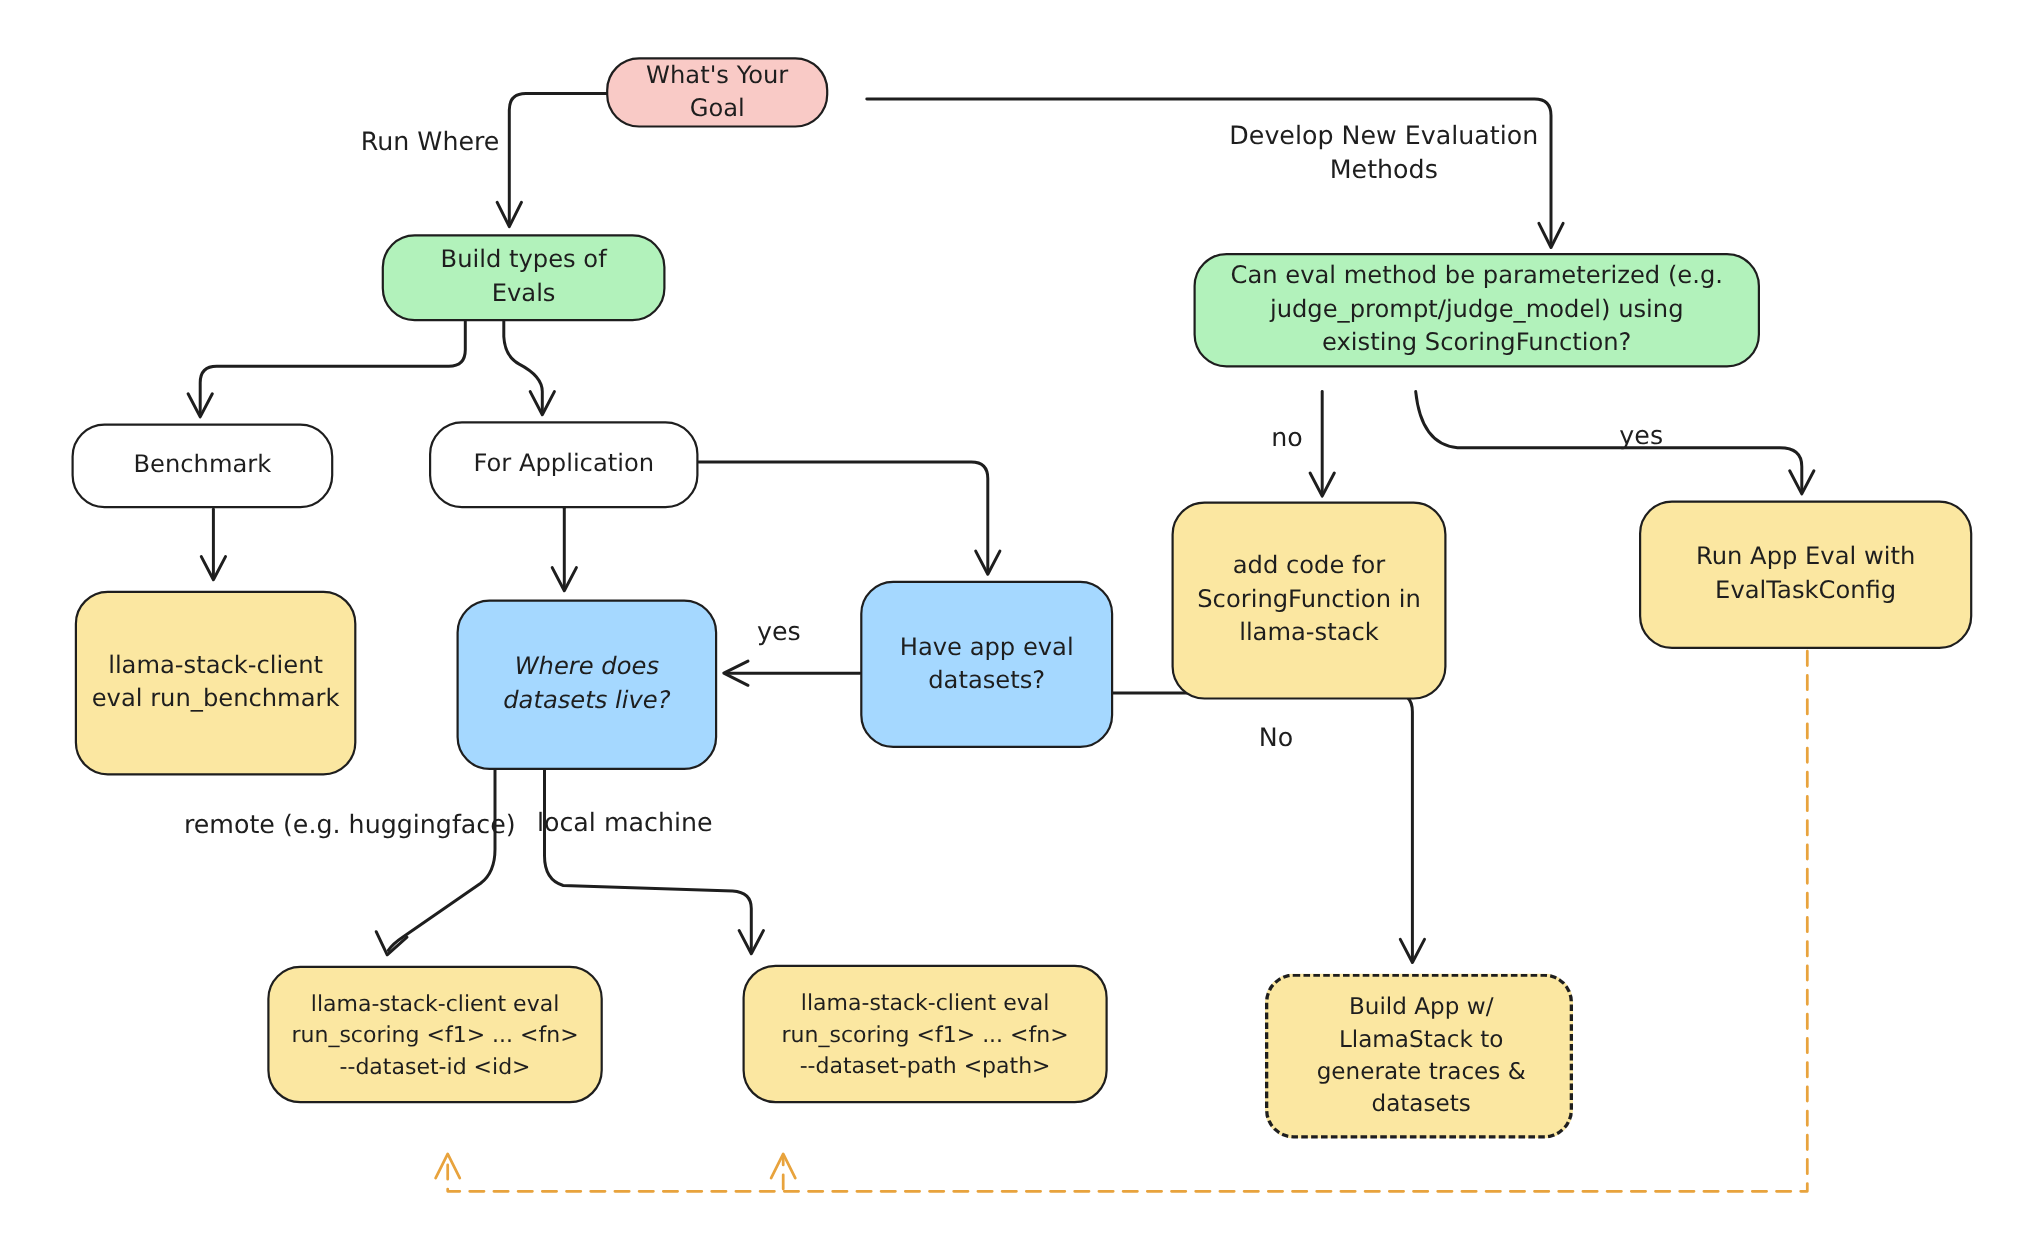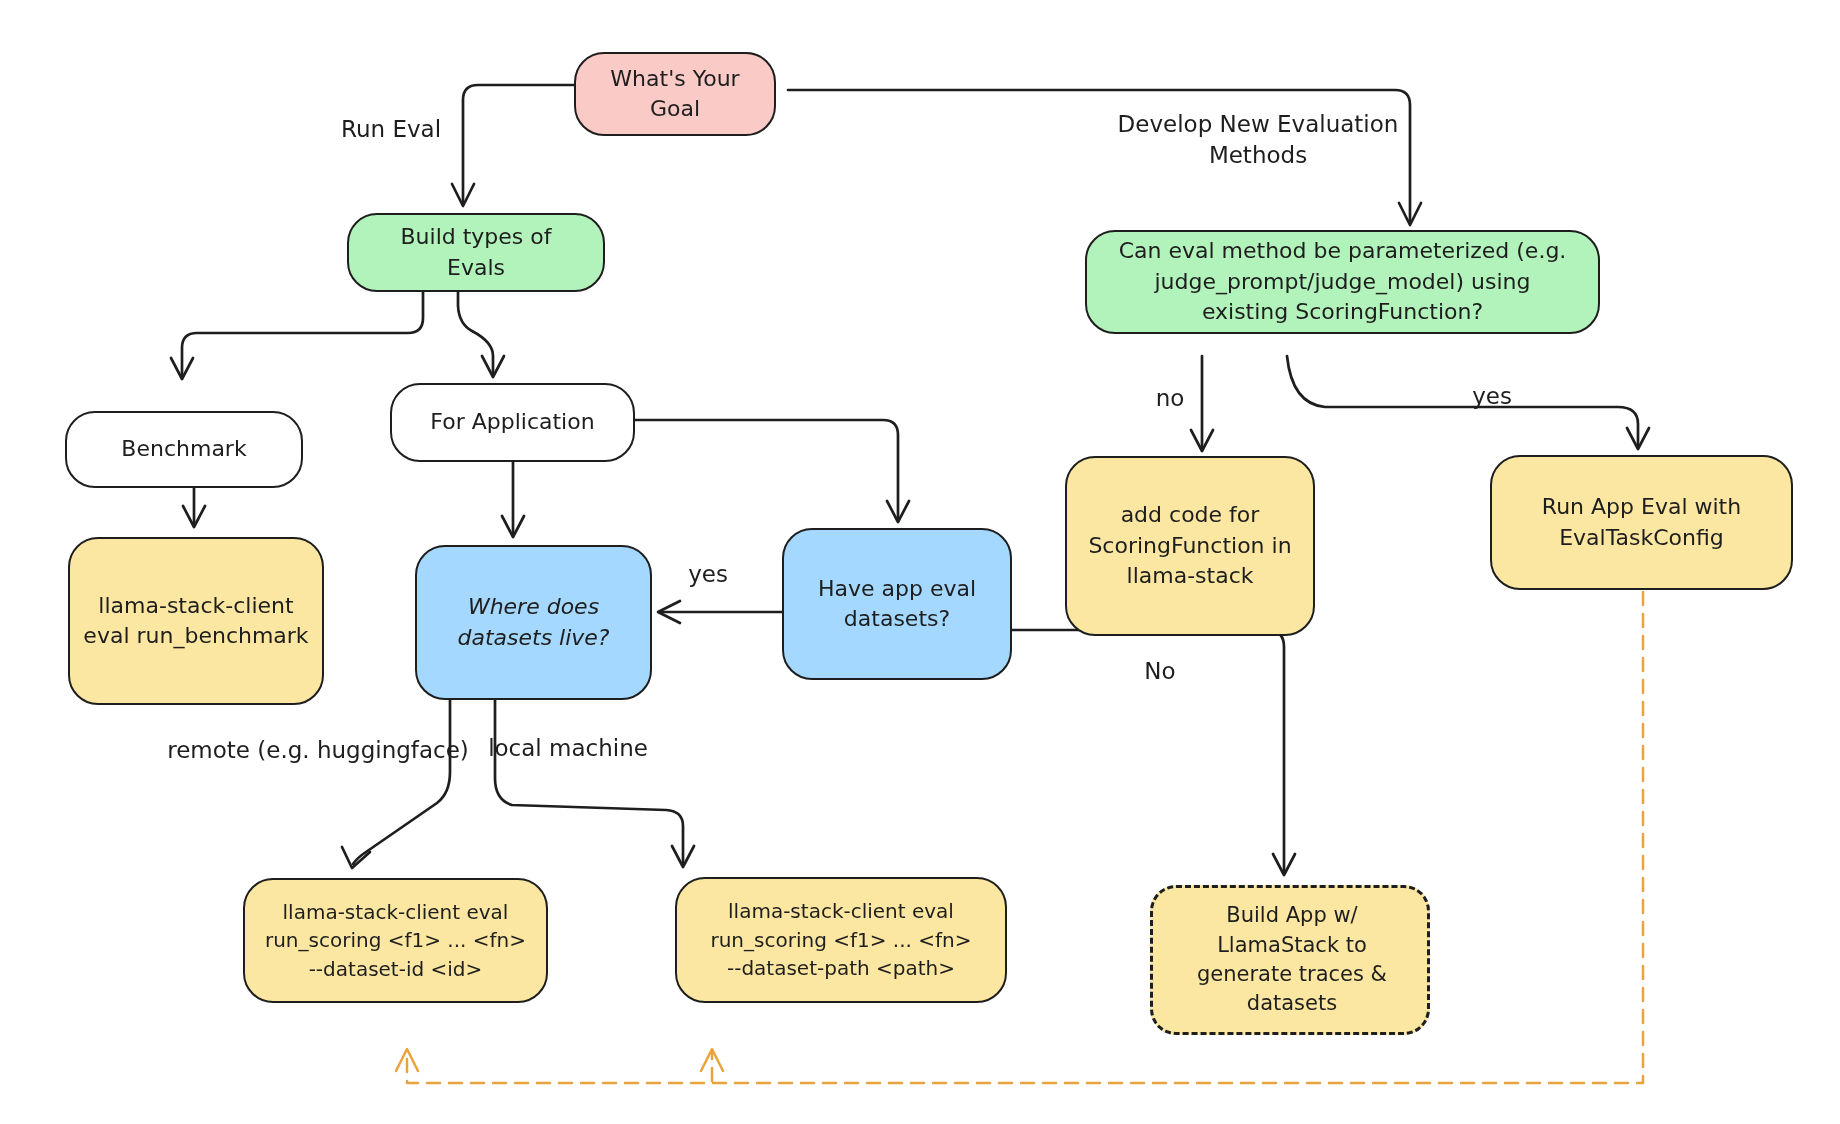--- a/index.html
+++ b/index.html
@@ -97,31 +97,31 @@
     </g>
 
     <g>
       <path class="orange dash" d="M 1643 592 L 1643 1083 L 407 1083 L 407 1052"></path>
       <path class="orange dash" d="M 712 1081 L 712 1052"></path>
       <path class="orange" d="M 396 1071 L 407 1049 L 418 1071"></path>
       <path class="orange" d="M 701 1071 L 712 1049 L 723 1071"></path>
     </g>
   </svg>
 
-  <div class="node pink" style="left:574px;  top:52px;  width:202px; height:84px;">What's Your
+  <div class="node pink" style="left:551px;  top:52px;  width:202px; height:64px;">What's Your
 Goal</div>
 
   <div class="node green" style="left:347px;  top:213px; width:258px; height:79px;">Build types of
 Evals</div>
 
   <div class="node green" style="left:1085px; top:230px; width:515px; height:104px;">Can eval method be parameterized (e.g.
 judge_prompt/judge_model) using
 existing ScoringFunction?</div>
 
-  <div class="node white" style="left:65px;   top:385px; width:238px; height:77px;margin-top:26px;">Benchmark</div>
+  <div class="node white" style="left:65px;   top:385px; width:238px; height:77px;">Benchmark</div>
 
   <div class="node white" style="left:390px;  top:383px; width:245px; height:79px;">For Application</div>
 
   <div class="node yellow" style="left:68px;  top:537px; width:256px; height:168px;">llama-stack-client
 eval run_benchmark</div>
 
   <div class="node blue" style="left:415px;  top:545px; width:237px; height:155px;font-style:italic;">Where does
 datasets live?</div>
 
   <div class="node blue" style="left:782px;  top:528px; width:230px; height:152px;">Have app eval
@@ -140,21 +140,21 @@
 
   <div class="node yellow small" style="left:675px; top:877px; width:332px; height:126px;">llama-stack-client eval
 run_scoring &lt;f1&gt; ... &lt;fn&gt;
 --dataset-path &lt;path&gt;</div>
 
   <div class="node yellow dashedborder" style="left:1150px; top:885px; width:280px; height:150px; font-size:21px; line-height:1.4;padding-left:12px;">Build App w/
 LlamaStack to
 generate traces &amp;
 datasets</div>
 
-  <div class="edge-label" style="left:391px;  top:130px;">Run Eval</div>
+  <div class="edge-label" style="left:391px;  top:130px;">Run Where</div>
 
   <div class="edge-label" style="left:1258px; top:140px;">Develop New Evaluation
 Methods</div>
 
   <div class="edge-label" style="left:1170px; top:399px;">no</div>
 
   <div class="edge-label" style="left:1492px; top:397px;">yes</div>
 
   <div class="edge-label" style="left:708px;  top:575px;">yes</div>
 

